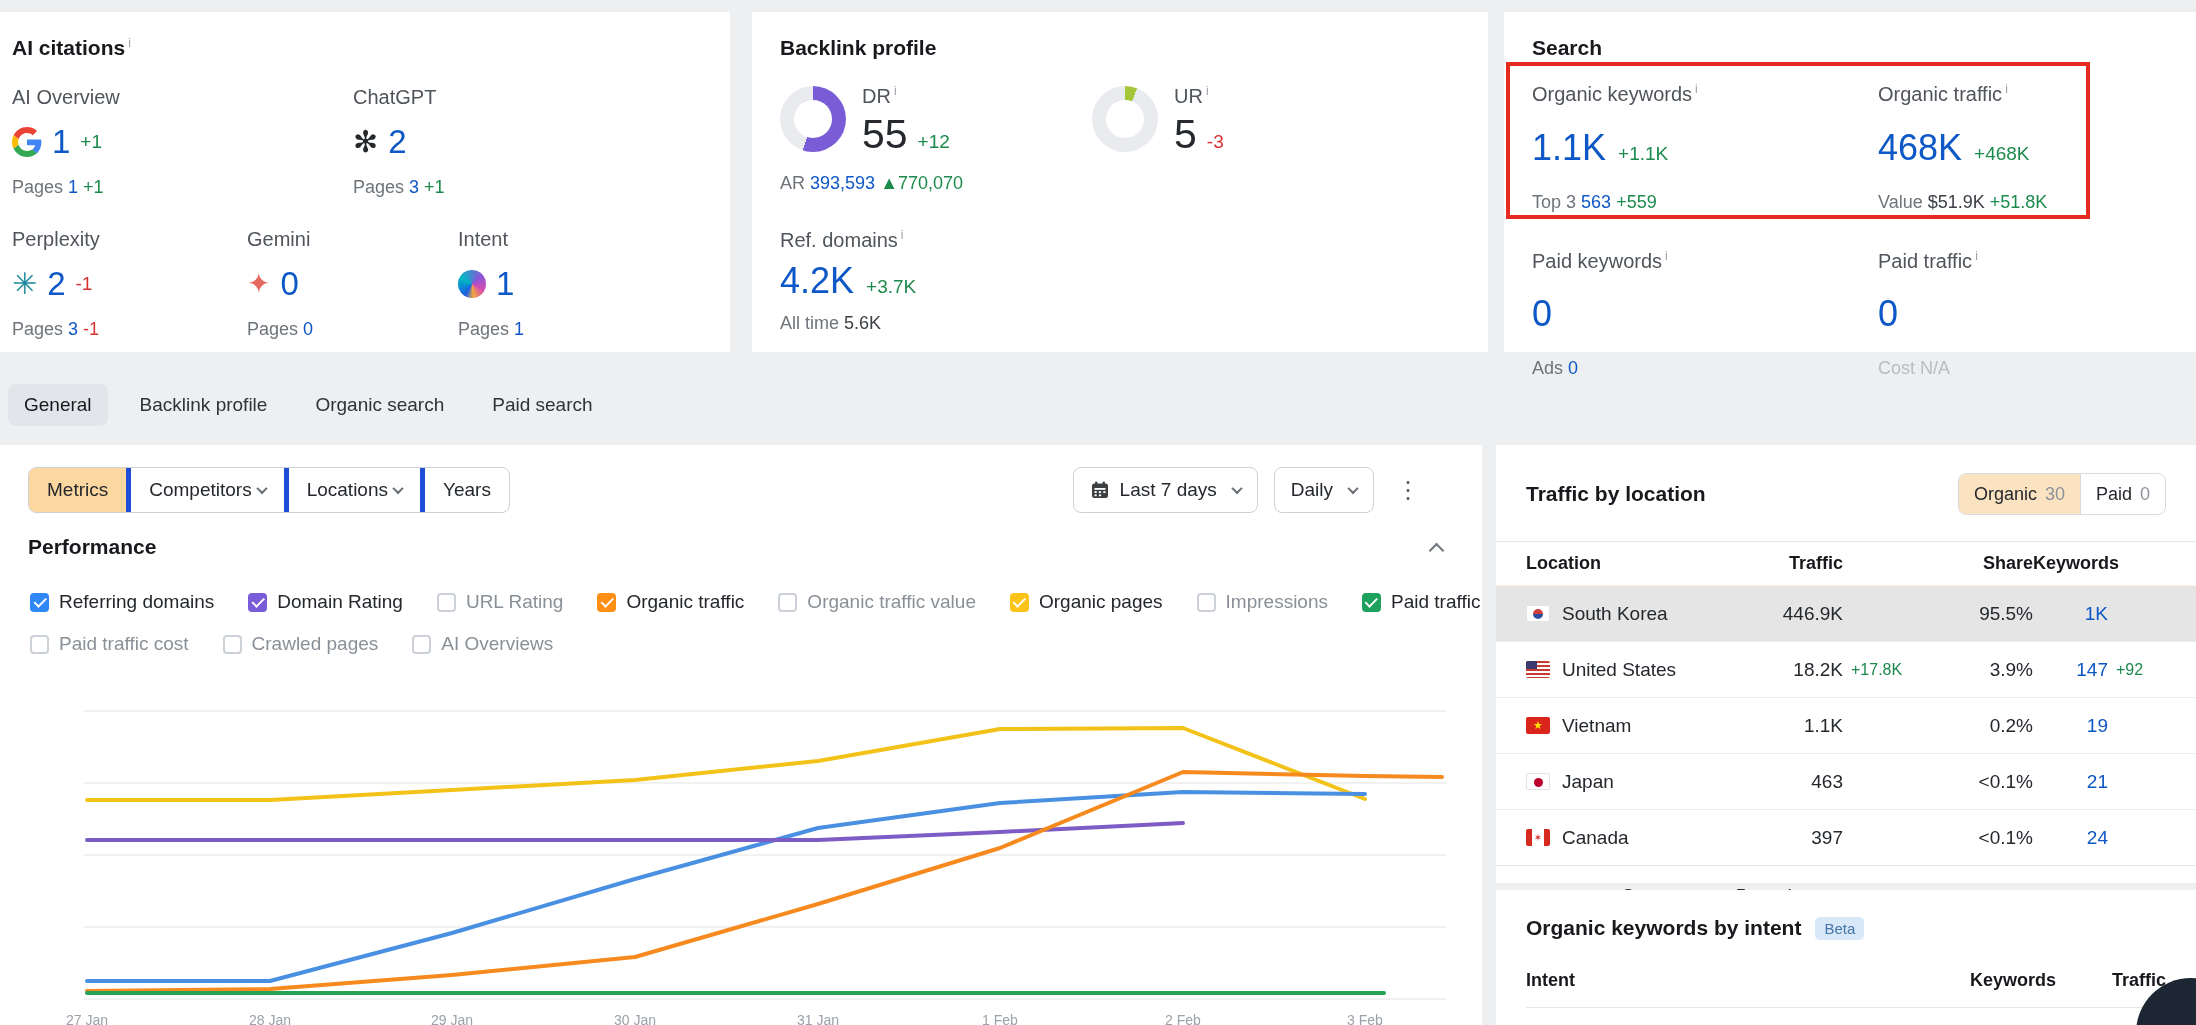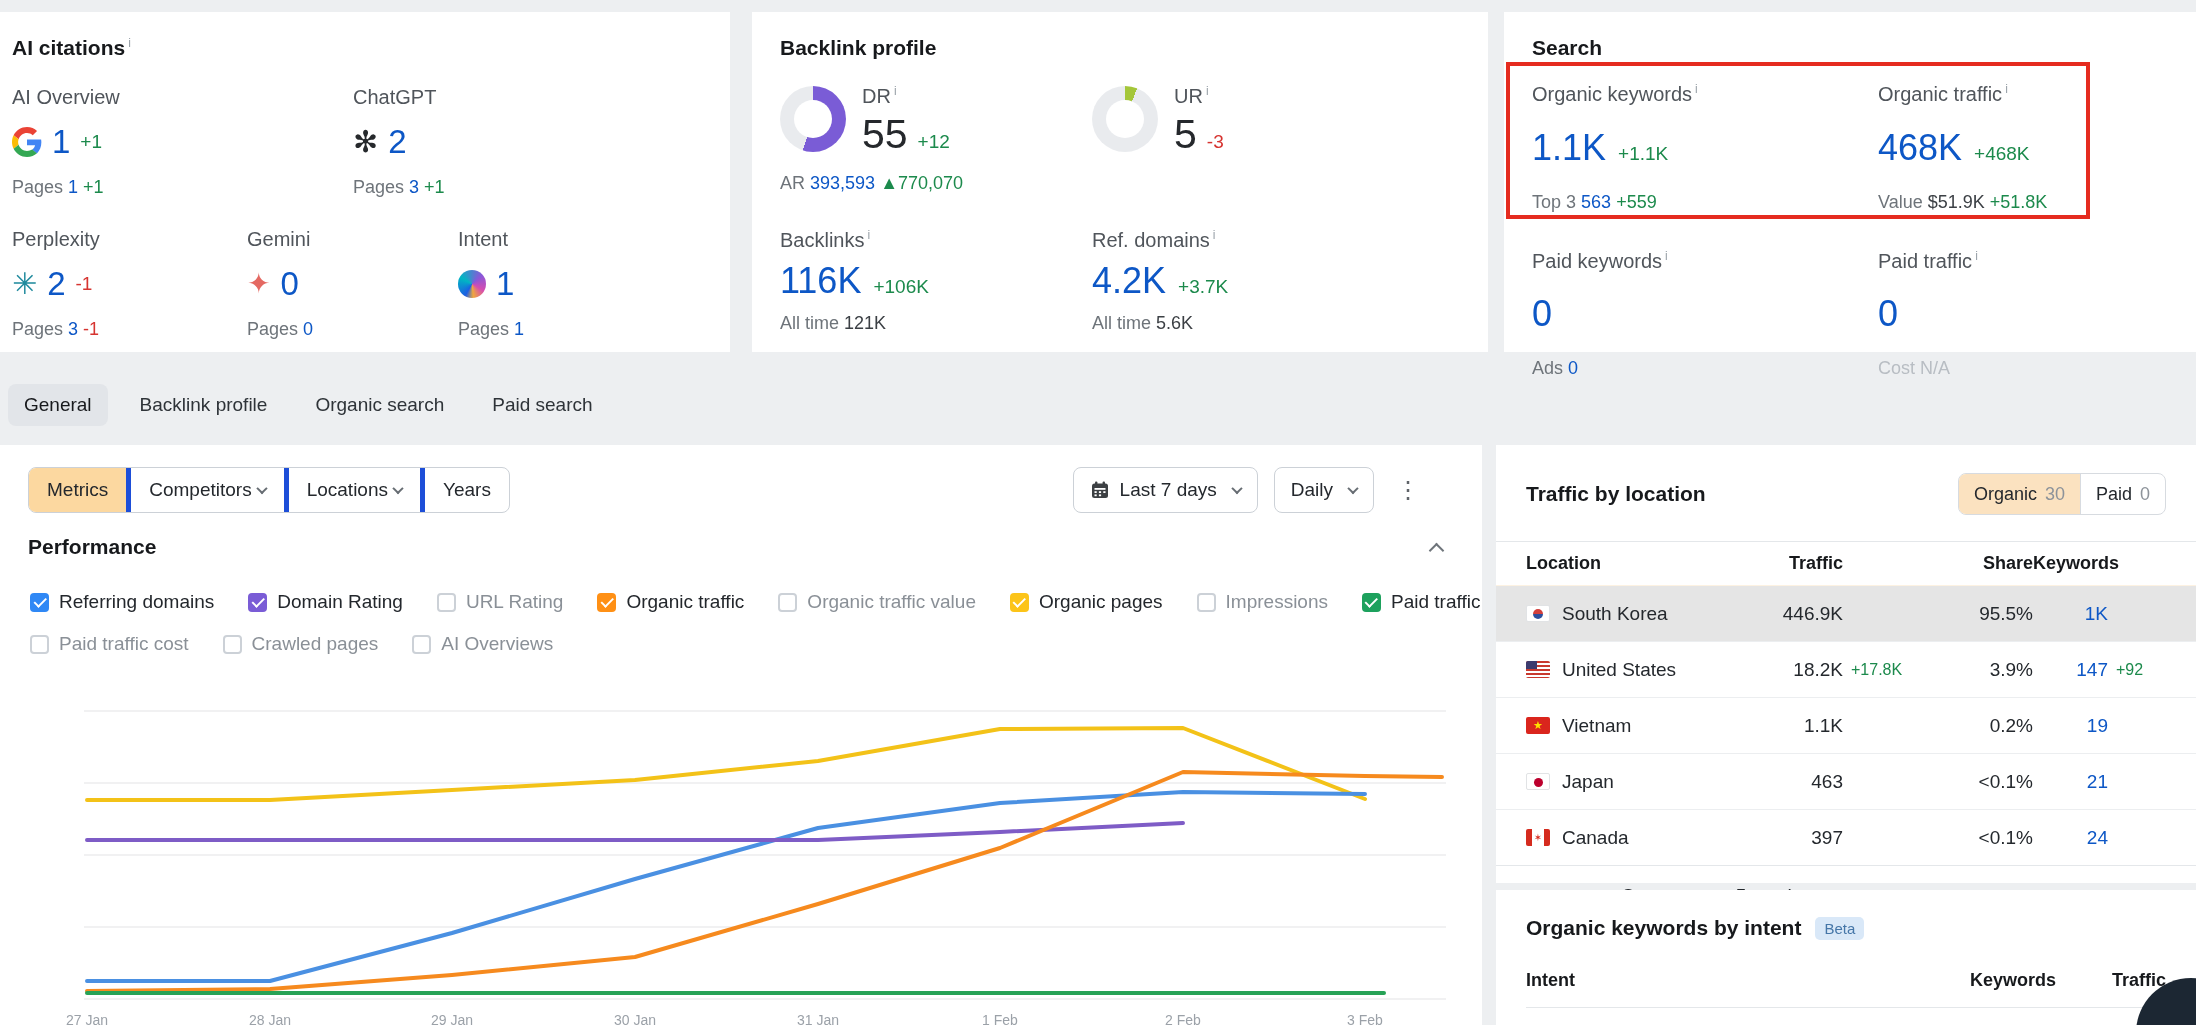--- a/index.html
+++ b/index.html
@@ -211,28 +211,20 @@
             <div class="metric-label"><span>UR</span><span class="info-i">i</span></div>
             <div style="display:flex;align-items:baseline;gap:10px;margin-top:6px;">
               <span class="val-dark">5</span>
               <span class="delta red">-3</span>
             </div>
           </div>
         </div>
       </div>
     </div>
     <div class="bk-grid" style="margin-top:6px;">
-      <div class="bk-metric">
-        <div class="metric-label"><span>Backlinks</span><span class="info-i">i</span></div>
-        <div style="display:flex;align-items:baseline;gap:12px;margin:12px 0 14px;">
-          <span class="val-big">116K</span>
-          <span class="delta green">+106K</span>
-        </div>
-        <div class="sub-line"><span>All time</span> <span class="dark">121K</span></div>
-      </div>
       <div class="bk-metric">
         <div class="metric-label"><span>Ref. domains</span><span class="info-i">i</span></div>
         <div style="display:flex;align-items:baseline;gap:12px;margin:12px 0 14px;">
           <span class="val-big">4.2K</span>
           <span class="delta green">+3.7K</span>
         </div>
         <div class="sub-line"><span>All time</span> <span class="dark">5.6K</span></div>
       </div>
     </div>
   </div>

